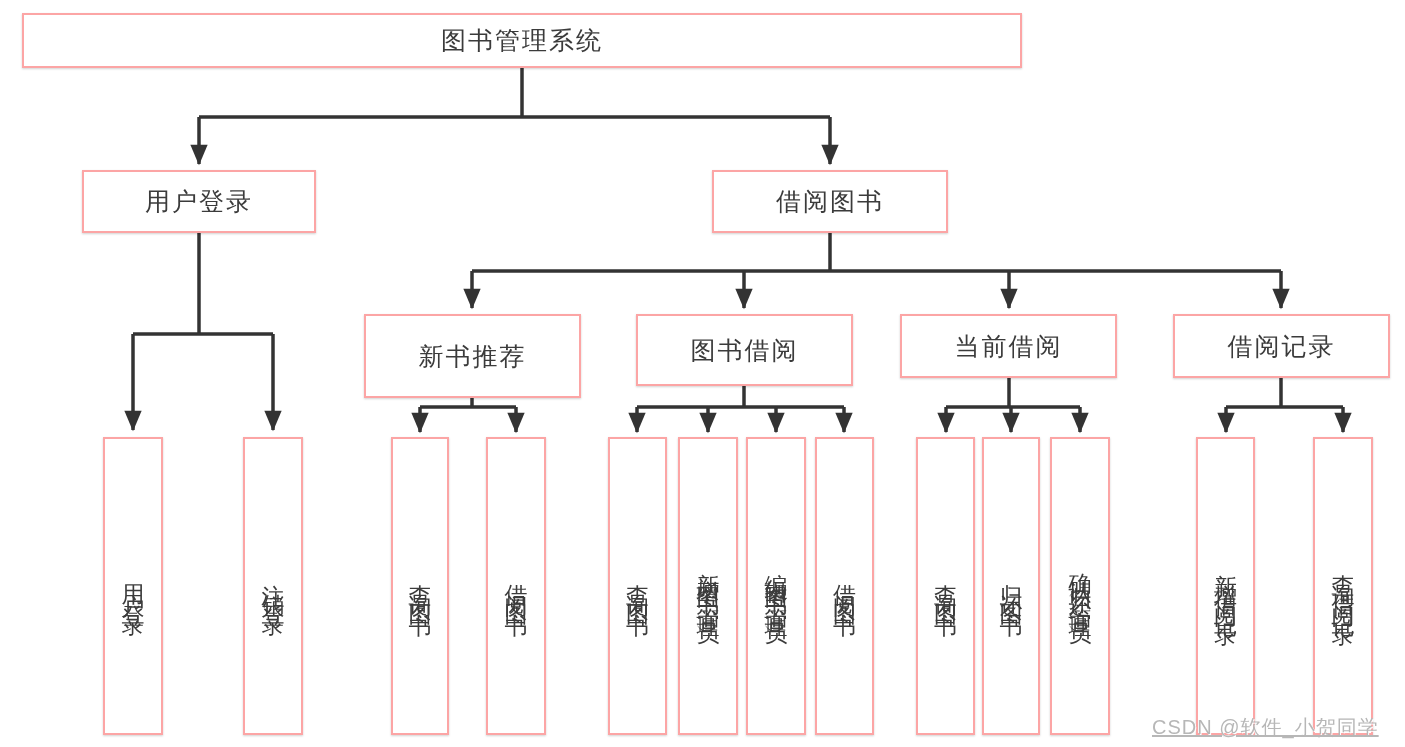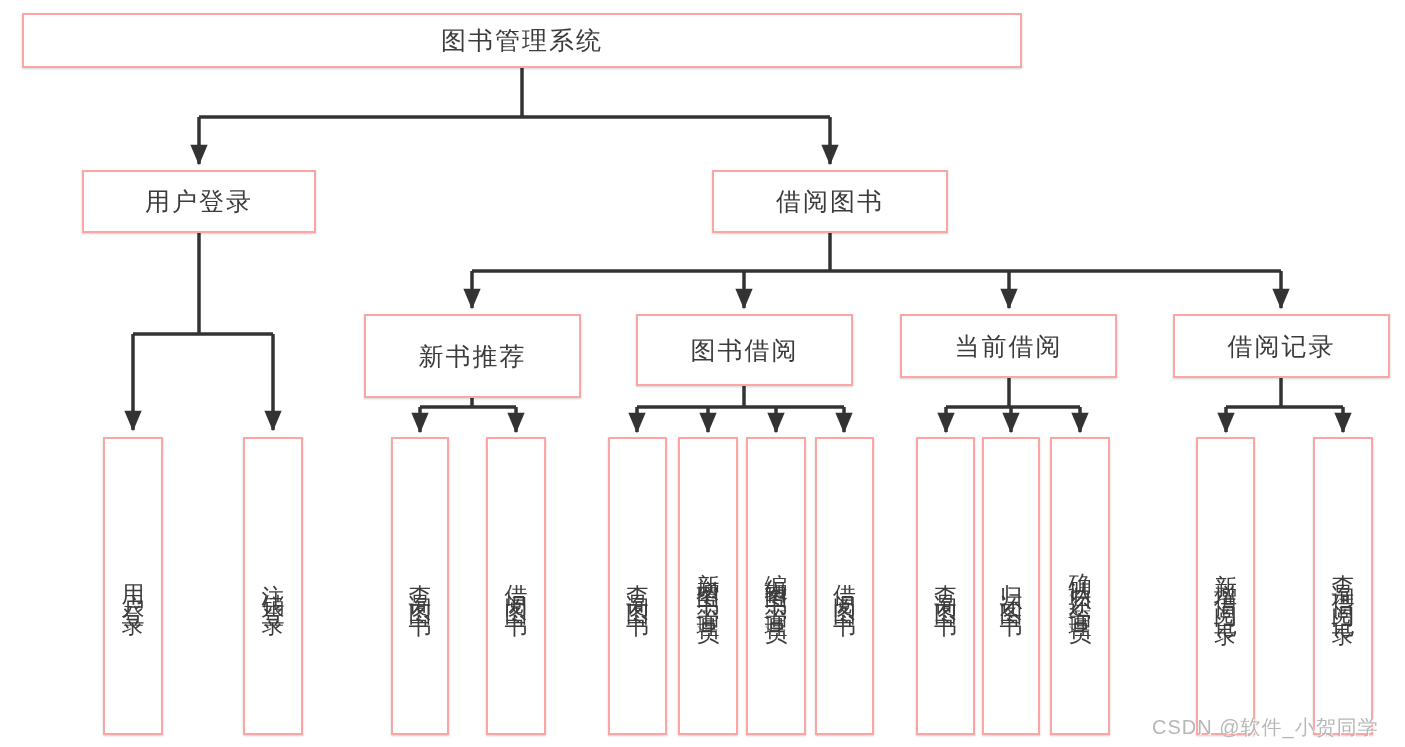--- a/index.html
+++ b/index.html
@@ -51,20 +51,21 @@
   .watermark {
     position: absolute;
     left: 1152px;
     top: 714px;
     width: 250px;
     font-size: 20px;
     letter-spacing: 1px;
     color: #b7b7b7;
     text-shadow: 1px 1px 0 #ffffff;
     white-space: nowrap;
+    text-decoration: underline;
   }
 </style>
 </head>
 <body>
 
 <div id="canvas">
 
   <svg id="wires" viewBox="0 0 1405 747" xmlns="http://www.w3.org/2000/svg">
     <defs>
       <marker id="arrow" viewBox="0 0 10 10" refX="9" refY="5" markerWidth="6.5" markerHeight="6.5" orient="auto-start-reverse">

